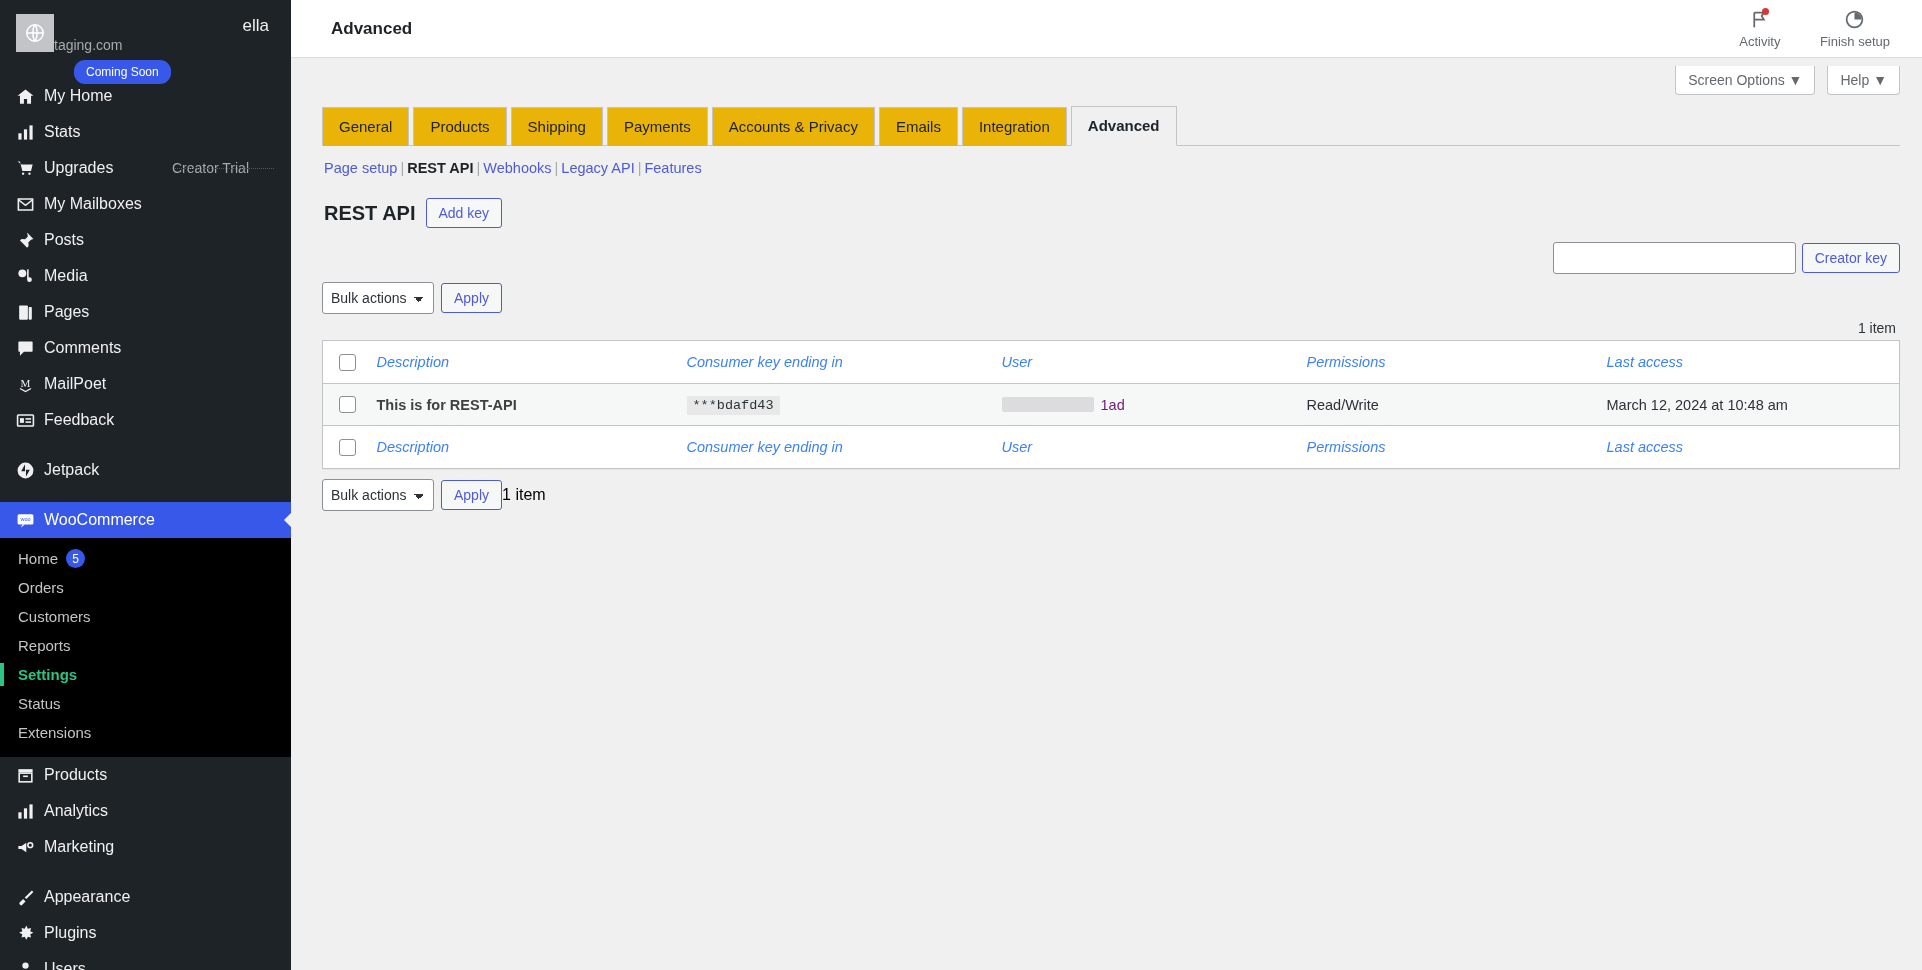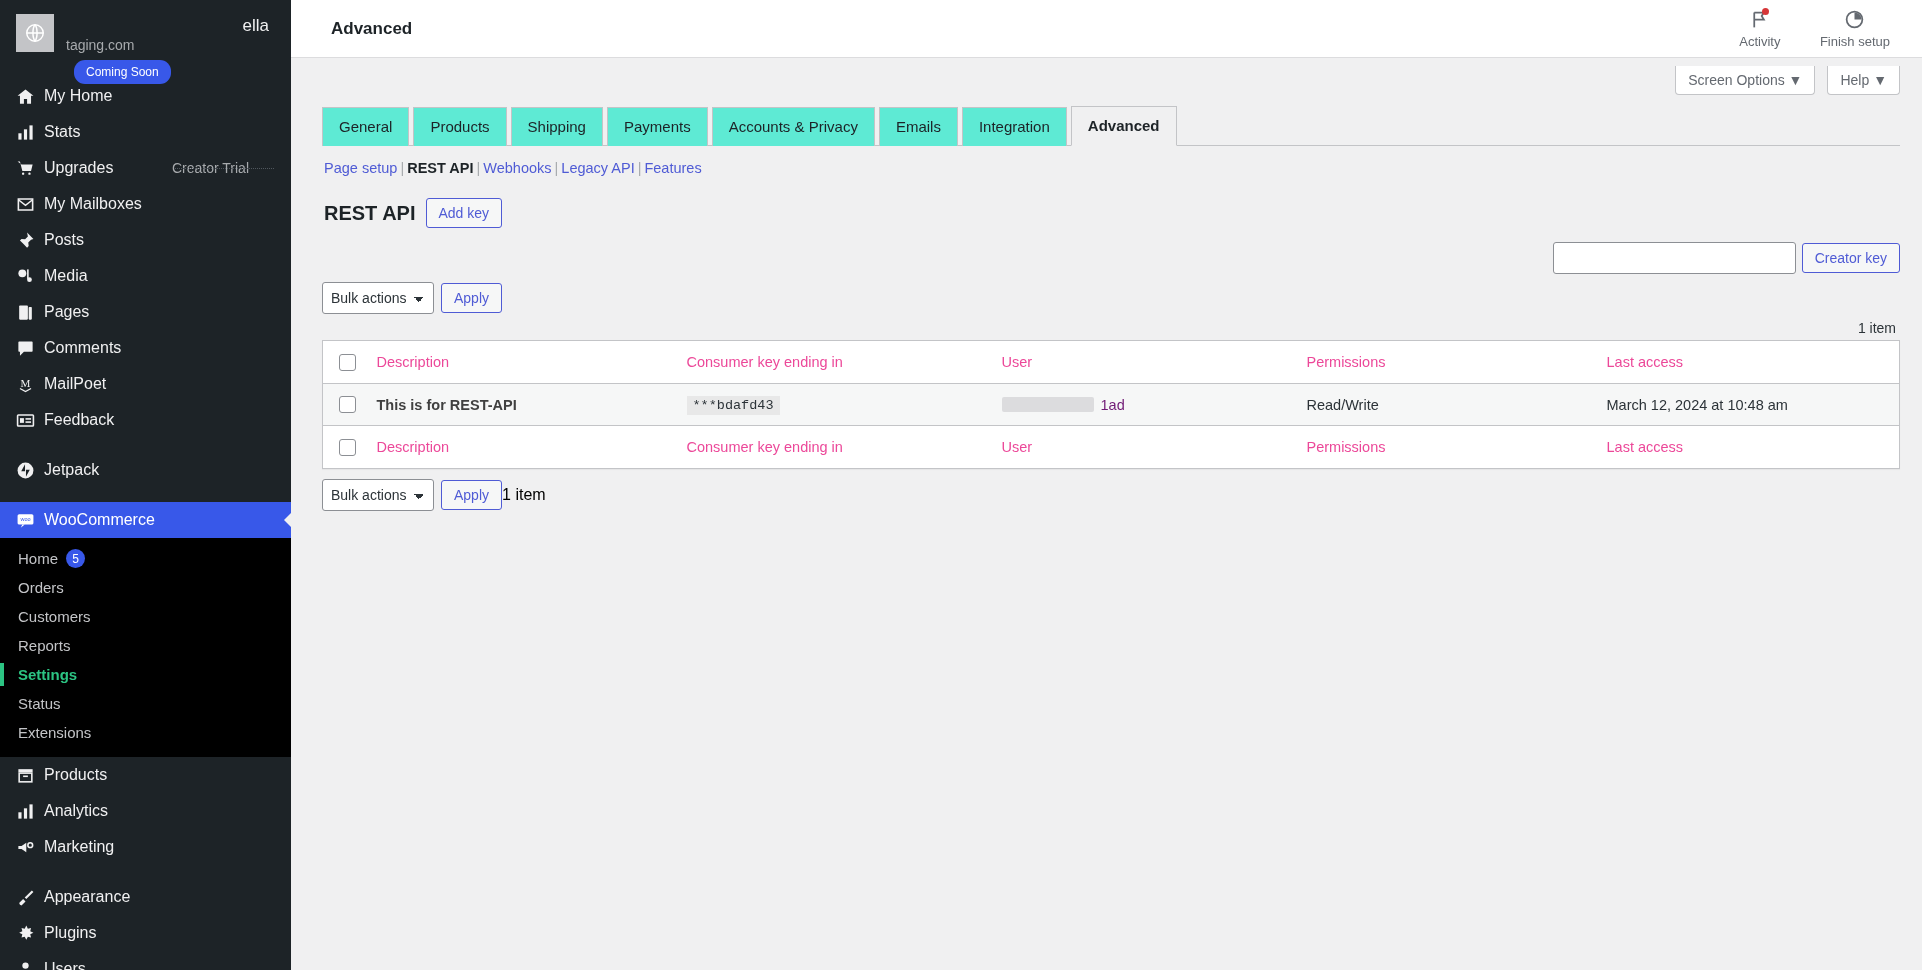--- a/index.html
+++ b/index.html
@@ -14,21 +14,21 @@
   
   .sidebar {
     width: 291px; flex: 0 0 291px; height: 970px;
     background: #1d2327; color: #f0f0f1;
     position: relative; overflow: hidden;
   }
   .site-card {
     height: 78px; padding: 14px 16px 0 16px;
     display: flex; flex-direction: column;
   }
-  .site-row { display: flex; align-items: flex-start; gap: 12px; }
+  .site-row { display: flex; align-items: flex-start; gap: 0; }
   .site-icon {
     width: 38px; height: 38px; background: #c3c4c7;
     display: flex; align-items: center; justify-content: center;
     flex: 0 0 38px;
   }
   .site-icon svg { width: 22px; height: 22px; }
   .site-text { padding-top: 2px; overflow: hidden; flex: 1; }
   .site-name {
     font-size: 17px; color: #f0f0f1; line-height: 20px;
     white-space: nowrap; text-align: right; padding-right: 6px;
@@ -118,21 +118,21 @@
     background: #fff; border: 1px solid #c3c4c7; border-top: none;
     border-radius: 0 0 4px 4px; color: #646970;
     font-size: 14px; padding: 6px 12px; cursor: pointer;
     font-family: "Liberation Sans", sans-serif;
   }
 
   .content { padding: 10px 22px 0 31px; }
 
   .tabs { display: flex; align-items: flex-end; border-bottom: 1px solid #c3c4c7; }
   .tab {
-    font-size: 15px; color: #1d2327; background: #5eead4;
+    font-size: 15px; color: #1d2327; background: #eab308;
     border: 1px solid #c3c4c7; border-bottom: none;
     padding: 10px 16px; margin-right: 4px; cursor: pointer;
     line-height: 18px; position: relative; top: 1px;
   }
   .tab.active { background: #f0f0f1; font-weight: bold; border-bottom: 1px solid #f0f0f1; }
 
   .subnav { padding: 14px 0 0 2px; font-size: 14.5px; color: #787c82; }
   .subnav a { color: #4f5bd5; text-decoration: none; cursor: pointer; }
   .subnav a.current { color: #1d2327; font-weight: bold; }
   .subnav .sep { color: #a7aaad; padding: 0 3px; }
@@ -173,21 +173,21 @@
   table.wp-list {
     width: 100%; border-collapse: collapse; background: #fff;
     border: 1px solid #c3c4c7; margin-top: 4px;
     box-shadow: 0 1px 1px rgba(0,0,0,.04);
   }
   table.wp-list th, table.wp-list td {
     text-align: left; font-size: 14.5px; color: #2c3338;
     padding: 12px 10px; font-weight: normal; vertical-align: middle;
   }
   table.wp-list thead th, table.wp-list tfoot th {
-    border-bottom: 1px solid #c3c4c7; color: #ec4899;
+    border-bottom: 1px solid #c3c4c7; color: #3b82f6; font-style: italic;
   }
   table.wp-list tfoot th { border-bottom: none; border-top: 1px solid #c3c4c7; }
   .col-cb { width: 44px; padding-left: 16px !important; }
   .col-desc { width: 310px; }
   .col-key { width: 315px; }
   .col-user { width: 305px; }
   .col-perm { width: 300px; }
   .cb {
     width: 17px; height: 17px; border: 1px solid #8c8f94;
     background: #fff; border-radius: 3px; display: inline-block;

